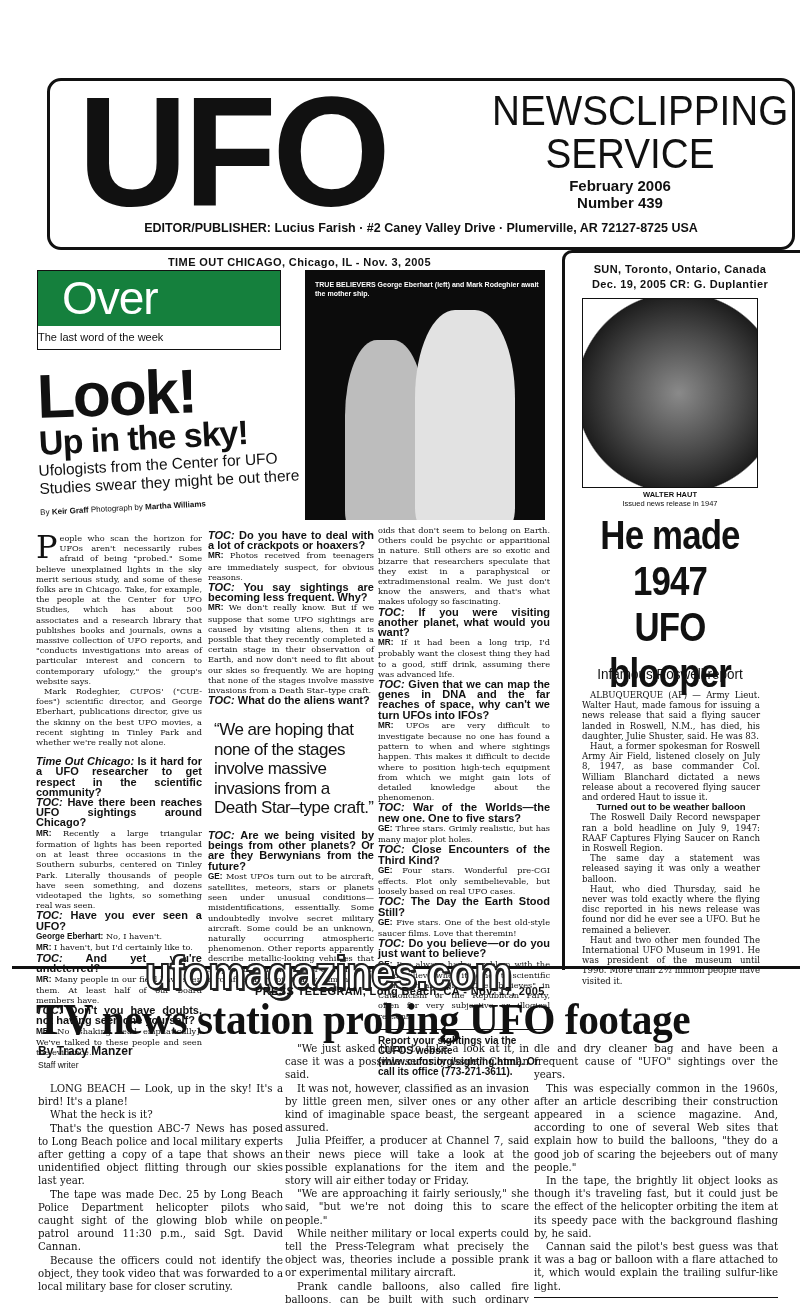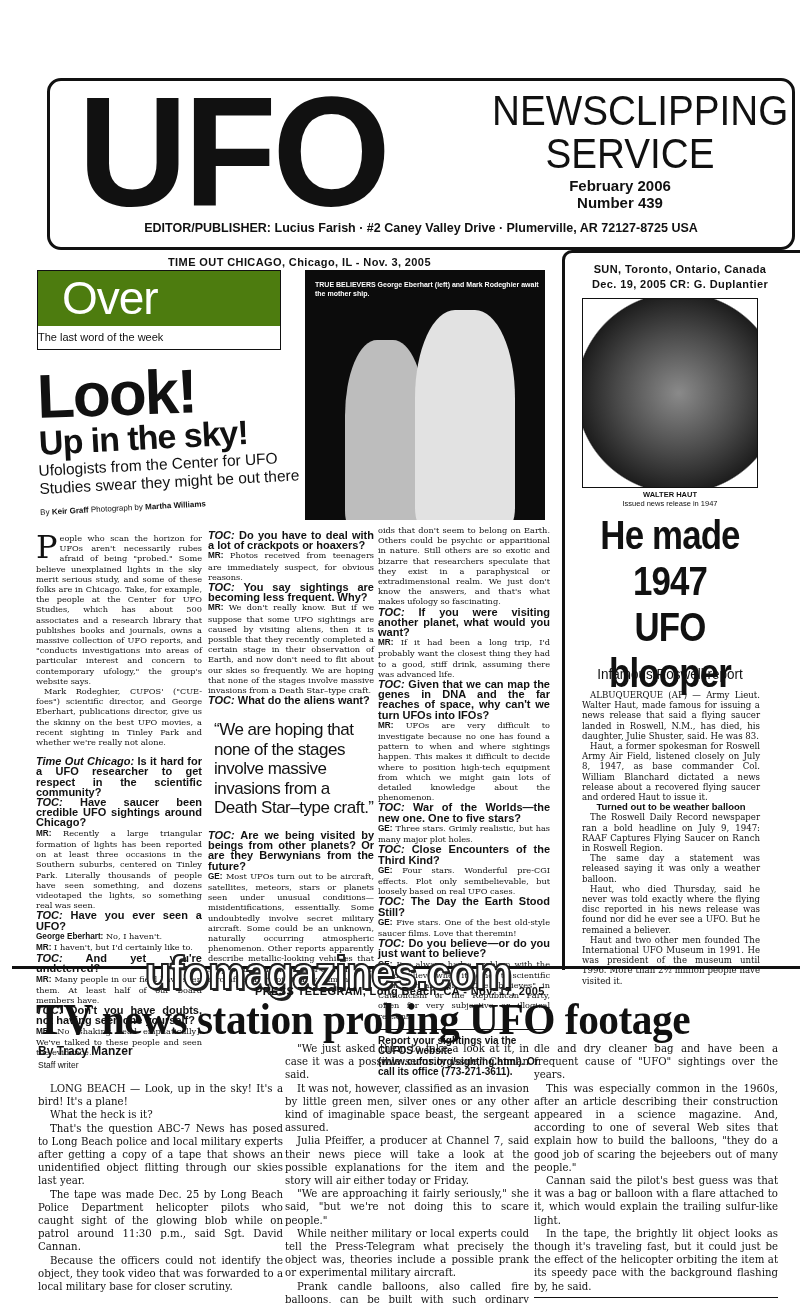--- a/index.html
+++ b/index.html
@@ -17,21 +17,21 @@
     font-family: "Liberation Sans", sans-serif; font-weight: 700; font-size: 15px; line-height: 17px; }
   .ms-editor { position: absolute; left: 0; top: 140px; width: 100%; text-align: center;
     font-family: "Liberation Sans", sans-serif; font-weight: 700; font-size: 12.5px; }
 
   
   .source { font-family: "Liberation Sans", sans-serif; font-weight: 700; font-size: 11px; letter-spacing: 0.4px; }
 
   
   .tc-source { position: absolute; left: 168px; top: 256px; }
   .over-box { position: absolute; left: 37px; top: 270px; width: 244px; height: 80px; border: 1px solid #111; }
-  .over-black { height: 55px; background: #4d7c0f; color: #fff; font-family: "Liberation Sans", sans-serif;
+  .over-black { height: 55px; background: #15803d; color: #fff; font-family: "Liberation Sans", sans-serif;
     font-size: 46px; line-height: 55px; padding-left: 24px; letter-spacing: -1px; }
   .over-sub { font-family: "Liberation Sans", sans-serif; font-size: 11px; text-align: left; padding: 5px 6px 0 0; }
 
   .look { position: absolute; left: 36px; top: 368px; font-family: "Liberation Sans", sans-serif;
     font-weight: 700; font-size: 62px; line-height: 58px; letter-spacing: -2px; transform: rotate(-2deg); transform-origin: left top; }
   .upsky { position: absolute; left: 38px; top: 424px; font-family: "Liberation Sans", sans-serif;
     font-weight: 700; font-size: 34px; letter-spacing: -1px; transform: rotate(-3deg); transform-origin: left top; }
   .dek { position: absolute; left: 38px; top: 462px; width: 270px; font-family: "Liberation Sans", sans-serif;
     font-size: 15.5px; line-height: 18px; transform: rotate(-3deg); transform-origin: left top; }
   .byline { position: absolute; left: 40px; top: 508px; font-family: "Liberation Sans", sans-serif;
@@ -123,21 +123,21 @@
   <div class="fig" style="left:110px;top:40px;width:100px;height:220px;background:#e2e2e2;"></div>
   <div class="cap">TRUE BELIEVERS George Eberhart (left) and Mark Rodeghier await the mother ship.</div>
 </div>
 
 <div class="col col1">
   <p style="text-indent:0"><span class="dropcap">P</span><span>eople who scan the horizon for UFOs aren't necessarily rubes afraid of being "probed." Some believe unexplained lights in the sky merit serious study, and some of these folks are in Chicago. Take, for example, the people at the Center for UFO Studies, which has about 500 associates and a research library that publishes books and journals, owns a massive collection of UFO reports, and "conducts investigations into areas of particular interest and concern to contemporary ufology," the group's website says.</span></p>
   <p>Mark Rodeghier, CUFOS' ("CUE-foes") scientific director, and George Eberhart, publications director, give us the skinny on the best UFO movies, a recent sighting in Tinley Park and whether we're really not alone.</p>
   <div style="height:9px"></div>
   <div id="qa1">
       <p class="q"><b style="font-style: italic;">Time Out Chicago:</b><span> Is it hard for a UFO researcher to get respect in the scientific community?</span></p>
-      <p class="q"><b style="font-style: italic;">TOC:</b><span> Have saucer been credible UFO sightings around Chicago?</span></p>
+      <p class="q"><b style="font-style: italic;">TOC:</b><span> Have there been reaches UFO sightings around Chicago?</span></p>
       <p class="a"><b>MR:</b><span> Recently a large triangular formation of lights has been reported on at least three occasions in the Southern suburbs, centered on Tinley Park. Literally thousands of people have seen something, and dozens videotaped the lights, so something real was seen.</span></p>
       <p class="q"><b style="font-style: italic;">TOC:</b><span> Have you ever seen a UFO?</span></p>
       <p class="a"><b>George Eberhart:</b><span> No, I haven't.</span></p>
       <p class="a"><b>MR:</b><span> I haven't, but I'd certainly like to.</span></p>
       <p class="q"><b style="font-style: italic;">TOC:</b><span> And yet you're undeterred?</span></p>
       <p class="a"><b>MR:</b><span> Many people in our field have seen them. At least half of our board members have.</span></p>
       <p class="q"><b style="font-style: italic;">TOC:</b><span> Don't you have doubts, not having seen one yourself?</span></p>
       <p class="a"><b>MR:</b><span> No [shaking head emphatically]. We've talked to these people and seen the evidence.</span></p>
     </div>
 </div>
@@ -216,16 +216,16 @@
   <p>"We just asked them to take a look at it, in case it was a possible security issue," Cannan said.</p>
   <p>It was not, however, classified as an invasion by little green men, silver ones or any other kind of imaginable space beast, the sergeant assured.</p>
   <p>Julia Pfeiffer, a producer at Channel 7, said their news piece will take a look at the possible explanations for the item and the story will air either today or Friday.</p>
   <p>"We are approaching it fairly seriously," she said, "but we're not doing this to scare people."</p>
   <p>While neither military or local experts could tell the Press-Telegram what precisely the object was, theories include a possible prank or experimental military aircraft.</p>
   <p>Prank candle balloons, also called fire balloons, can be built with such ordinary objects as a birthday can-</p>
 </div>
 <div class="tcol tcol3">
   <p style="text-indent:0">dle and dry cleaner bag and have been a frequent cause of "UFO" sightings over the years.</p>
   <p>This was especially common in the 1960s, after an article describing their construction appeared in a science magazine. And, according to one of several Web sites that explain how to build the balloons, "they do a good job of scaring the bejeebers out of many people."</p>
+  <p>In the tape, the brightly lit object looks as though it's traveling fast, but it could just be the effect of the helicopter orbiting the item at its speedy pace with the background flashing by, he said.</p>
   <p>Cannan said the pilot's best guess was that it was a bag or balloon with a flare attached to it, which would explain the trailing sulfur-like light.</p>
-  <p>In the tape, the brightly lit object looks as though it's traveling fast, but it could just be the effect of the helicopter orbiting the item at its speedy pace with the background flashing by, he said.</p>
   <p class="contact">Tracy Manzer can be reached at tracy.manzer@presstelegram.com or (562) 499-1261.</p>
 </div>
 
 </body></html>

